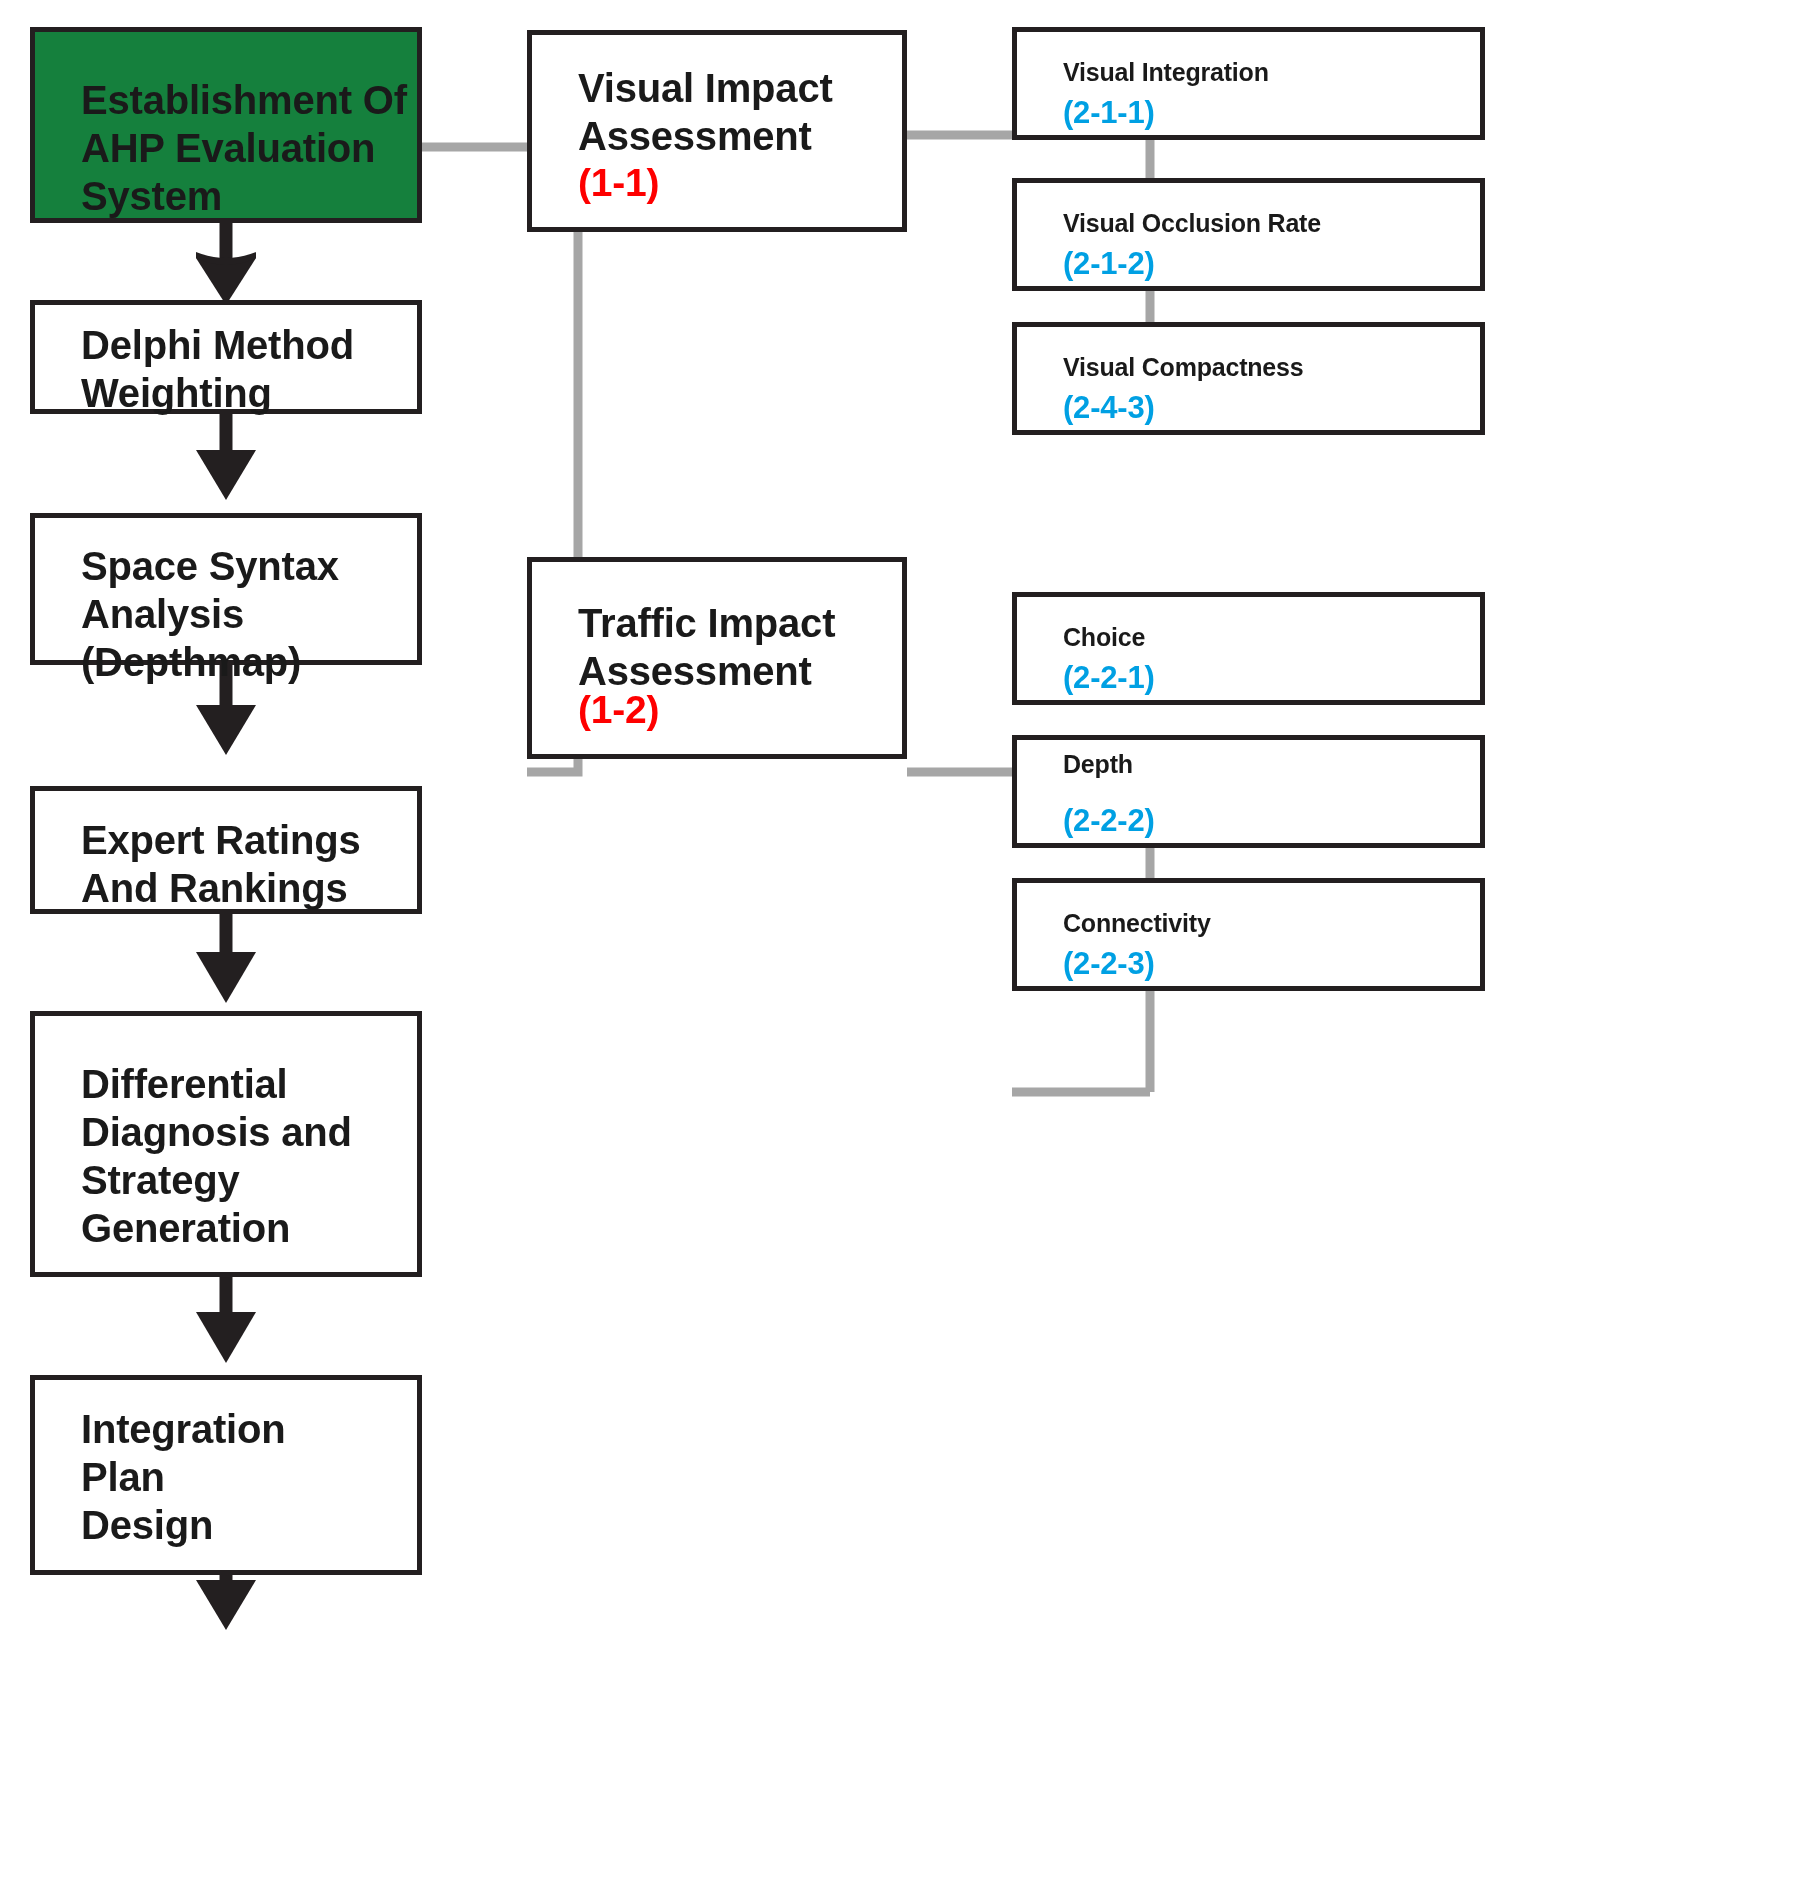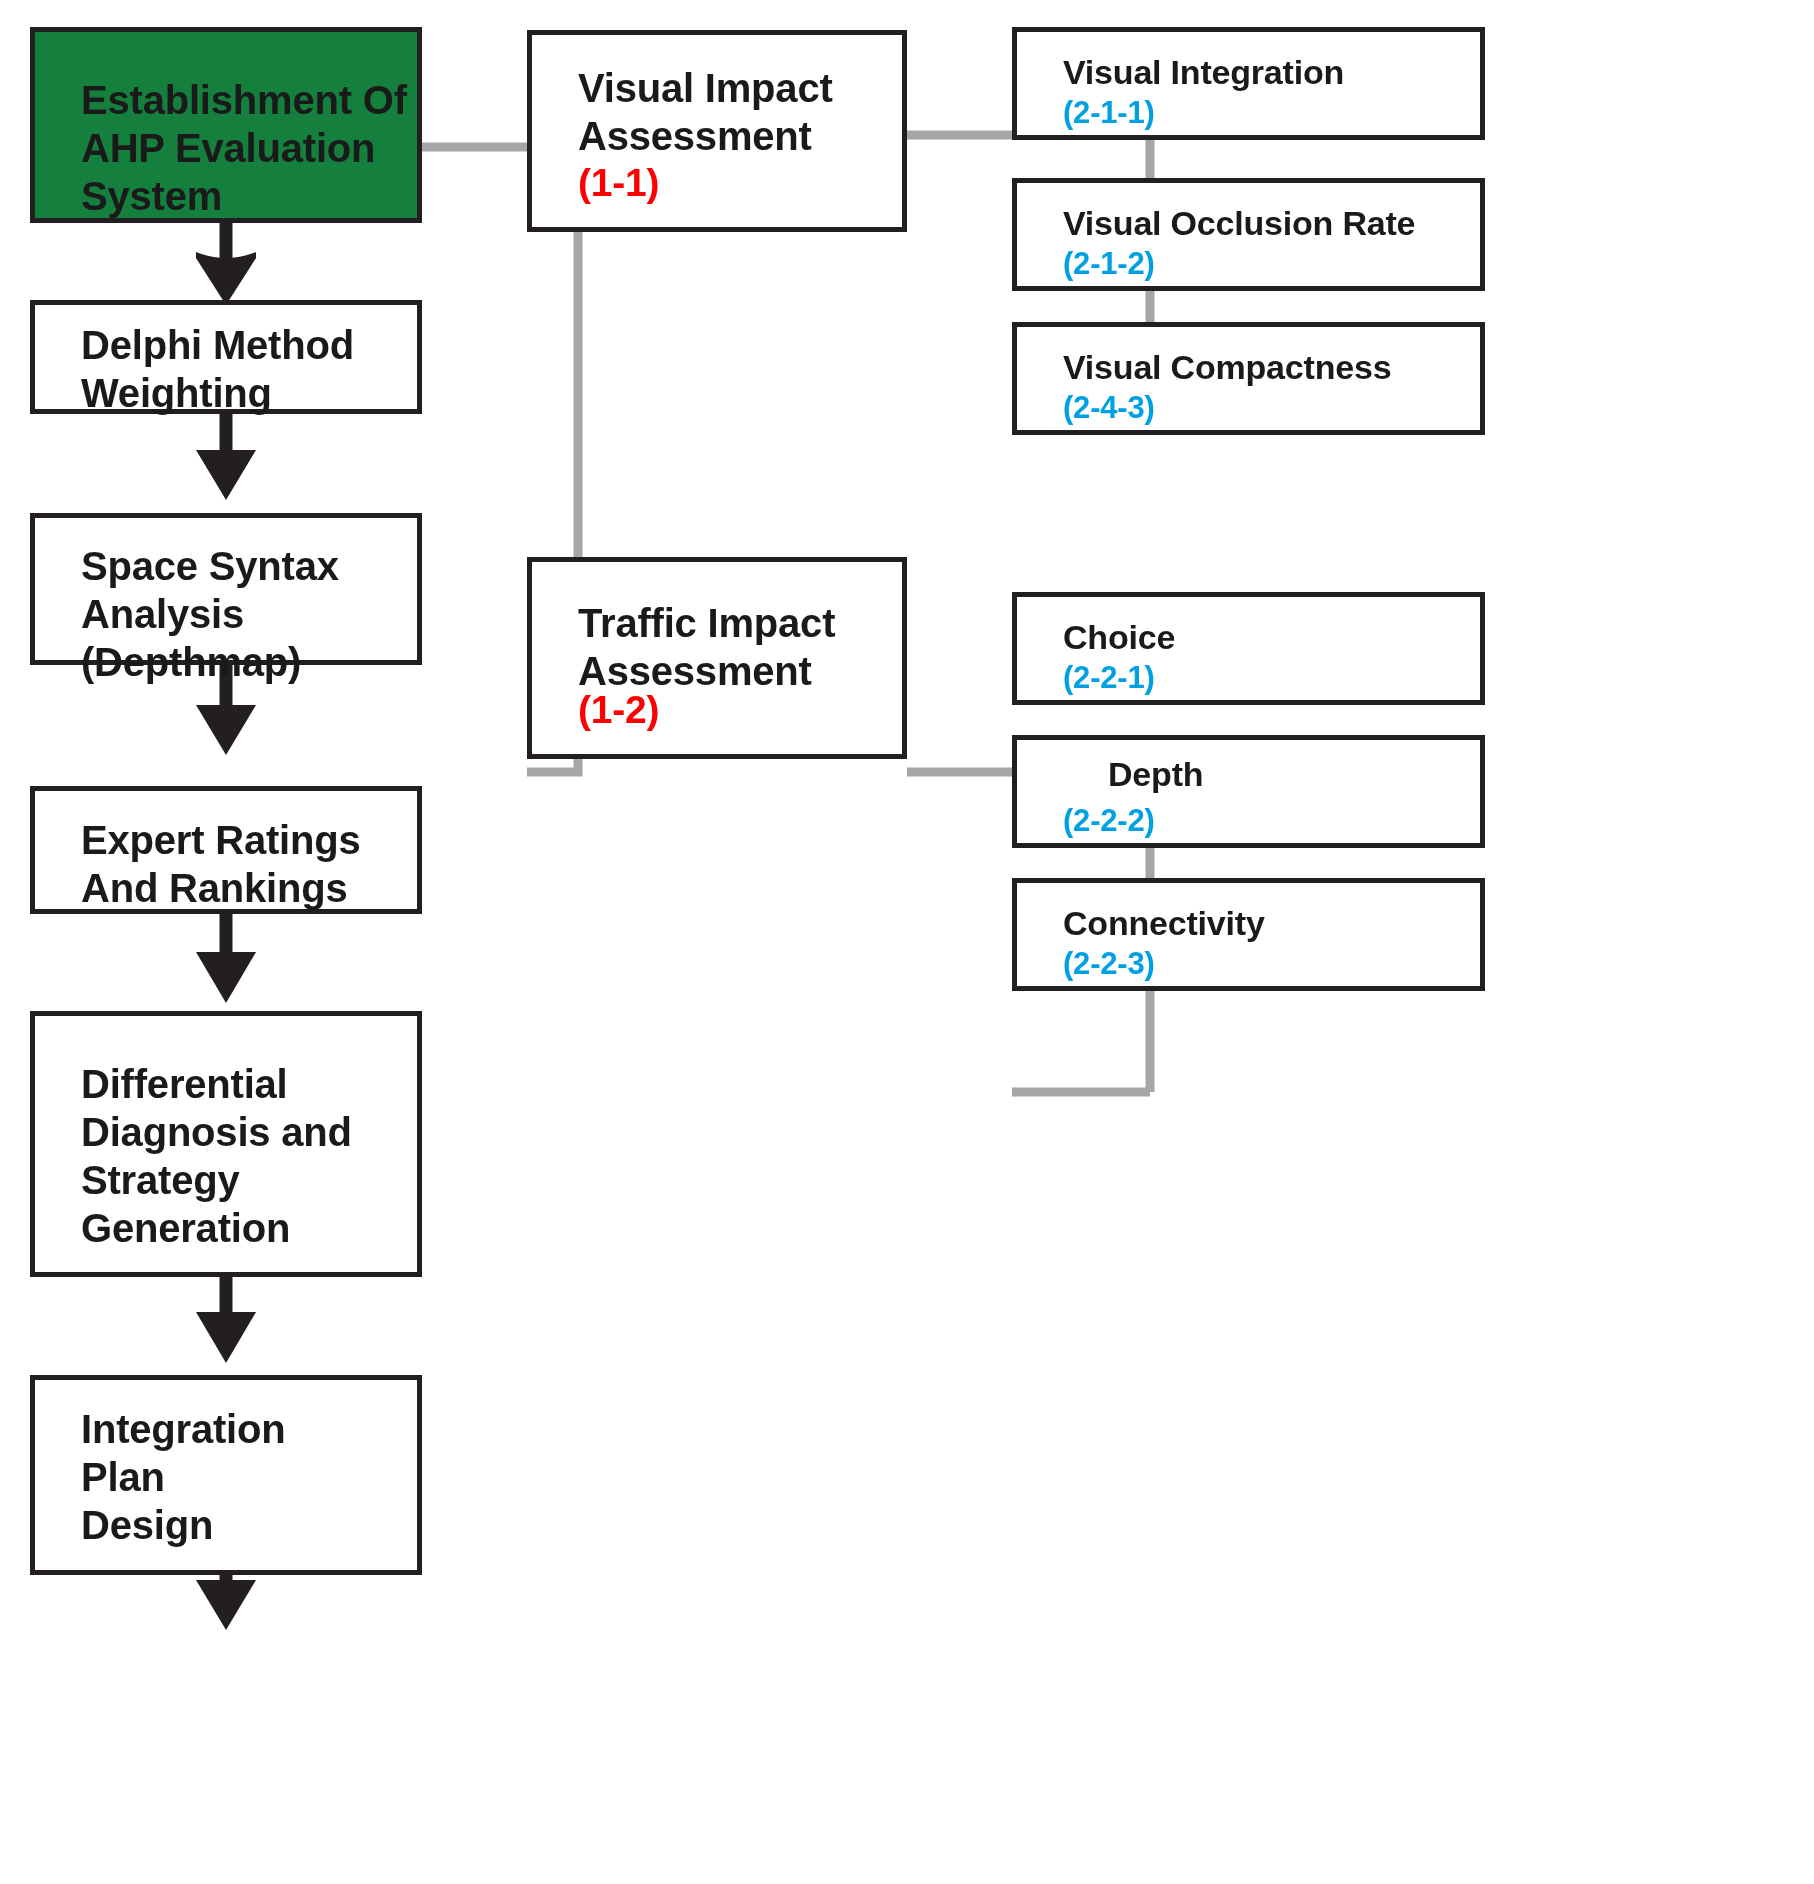--- a/index.html
+++ b/index.html
@@ -12,21 +12,21 @@
   .node.green{background:#15803d;}
   .node .txt{position:absolute;left:46px;right:10px;color:#1a1a1a;
              font-weight:bold;letter-spacing:-0.2px;}
   .lv2{font-size:40px;line-height:48px;}
 
   
   .mid .title{font-size:40px;line-height:48px;font-weight:bold;color:#1a1a1a;}
   .mid .code{font-size:39px;line-height:46px;font-weight:bold;color:#fe0000;}
 
   
-  .leaf .title{font-size:34px;line-height:44px;font-weight:bold;color:#1a1a1a;}
+  .leaf .title{font-size:25px;line-height:44px;font-weight:bold;color:#1a1a1a;}
   .leaf .code{font-size:31px;line-height:38px;font-weight:bold;color:#00a0e3;}
 
   svg.wires{position:absolute;left:0;top:0;width:1814px;height:1884px;overflow:visible;pointer-events:none;}
   .gl{stroke:#a6a6a6;stroke-width:9;fill:none;stroke-linecap:butt;}
   .ar{fill:#231f20;}
   .arline{stroke:#231f20;stroke-width:13;fill:none;}
 </style>
 </head>
 <body>
 
@@ -142,21 +142,21 @@
     <div class="txt title" style="top:18px;">Visual Compactness</div>
     <div class="txt code" style="top:62px;">(2-4-3)</div>
   </div>
 
   <div class="node leaf" style="left:1012px;top:592px;width:473px;height:113px;">
     <div class="txt title" style="top:18px;">Choice</div>
     <div class="txt code" style="top:62px;">(2-2-1)</div>
   </div>
 
   <div class="node leaf" style="left:1012px;top:735px;width:473px;height:113px;">
-    <div class="txt title" style="top:12px;margin-left:45px;">Depth</div>
+    <div class="txt title" style="top:2px;">Depth</div>
     <div class="txt code" style="top:62px;">(2-2-2)</div>
   </div>
 
   <div class="node leaf" style="left:1012px;top:878px;width:473px;height:113px;">
     <div class="txt title" style="top:18px;">Connectivity</div>
     <div class="txt code" style="top:62px;">(2-2-3)</div>
   </div>
 
 </div>
 

